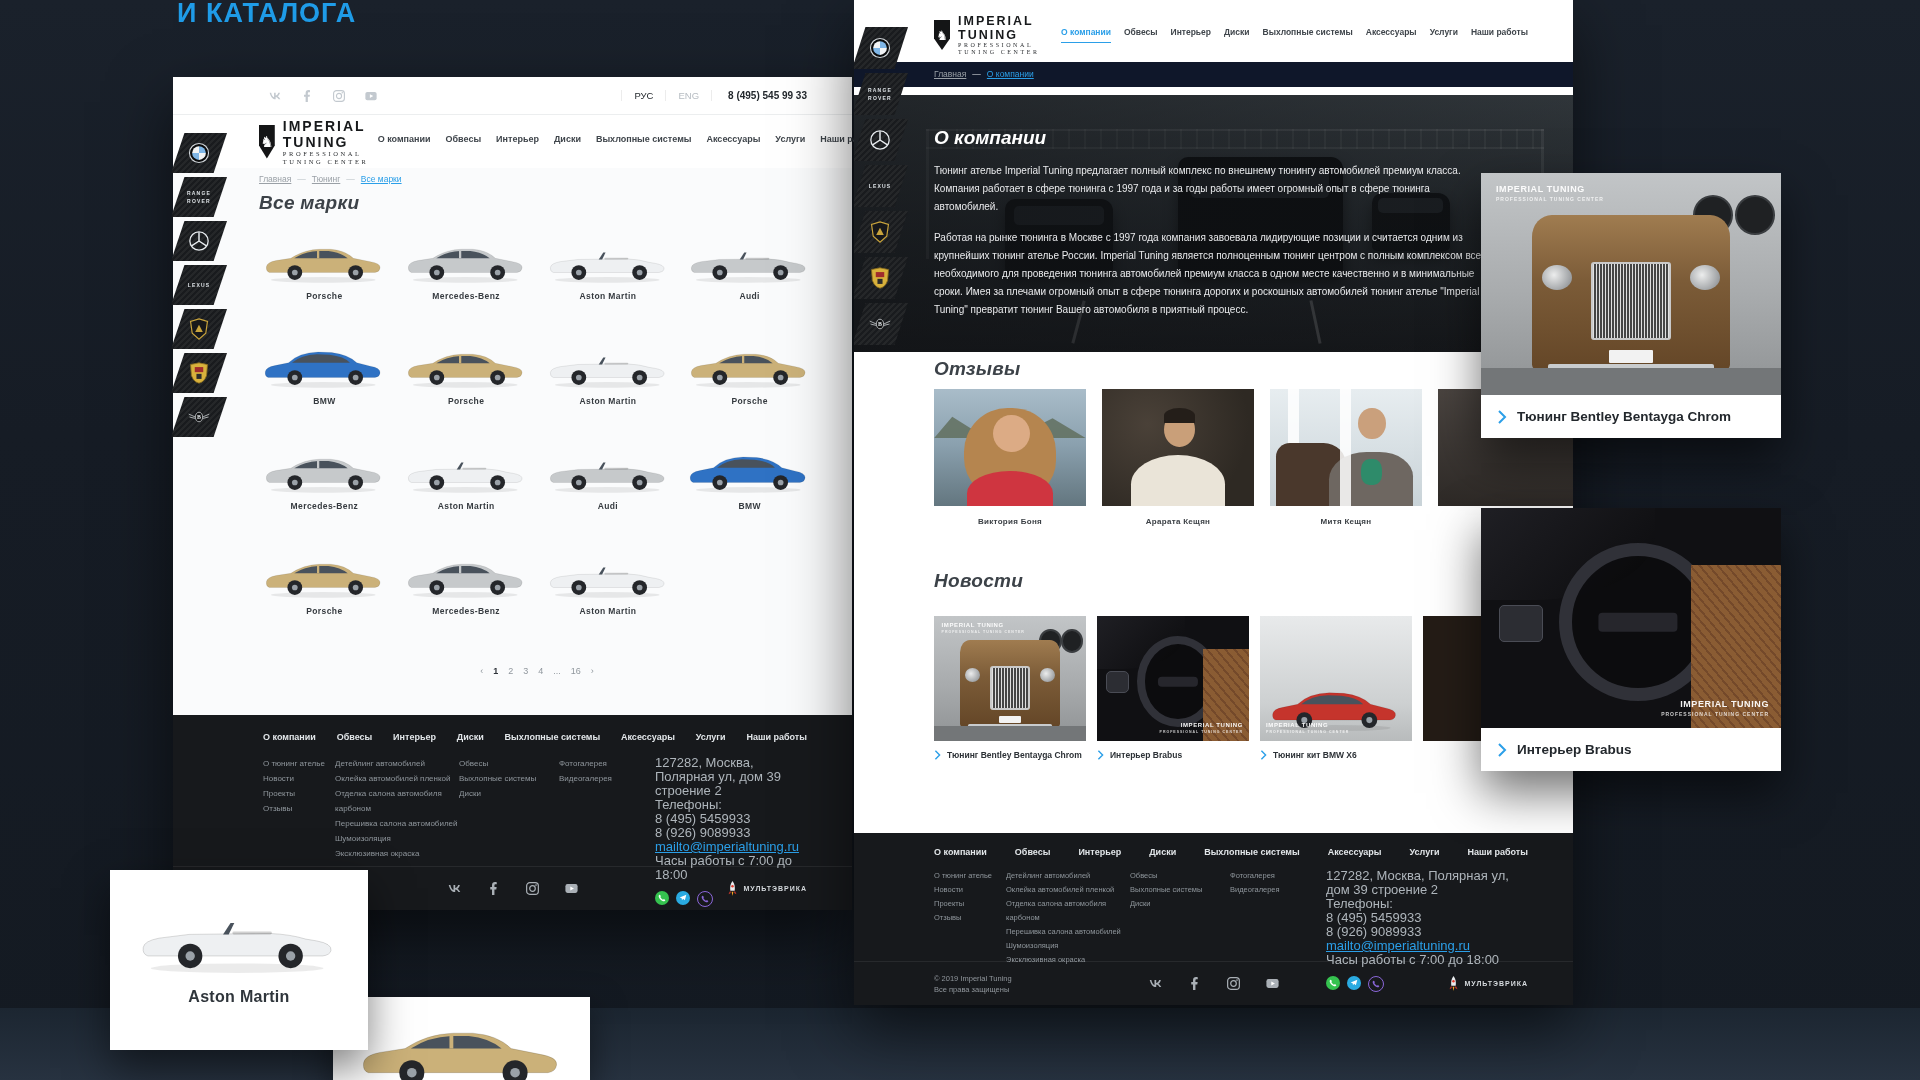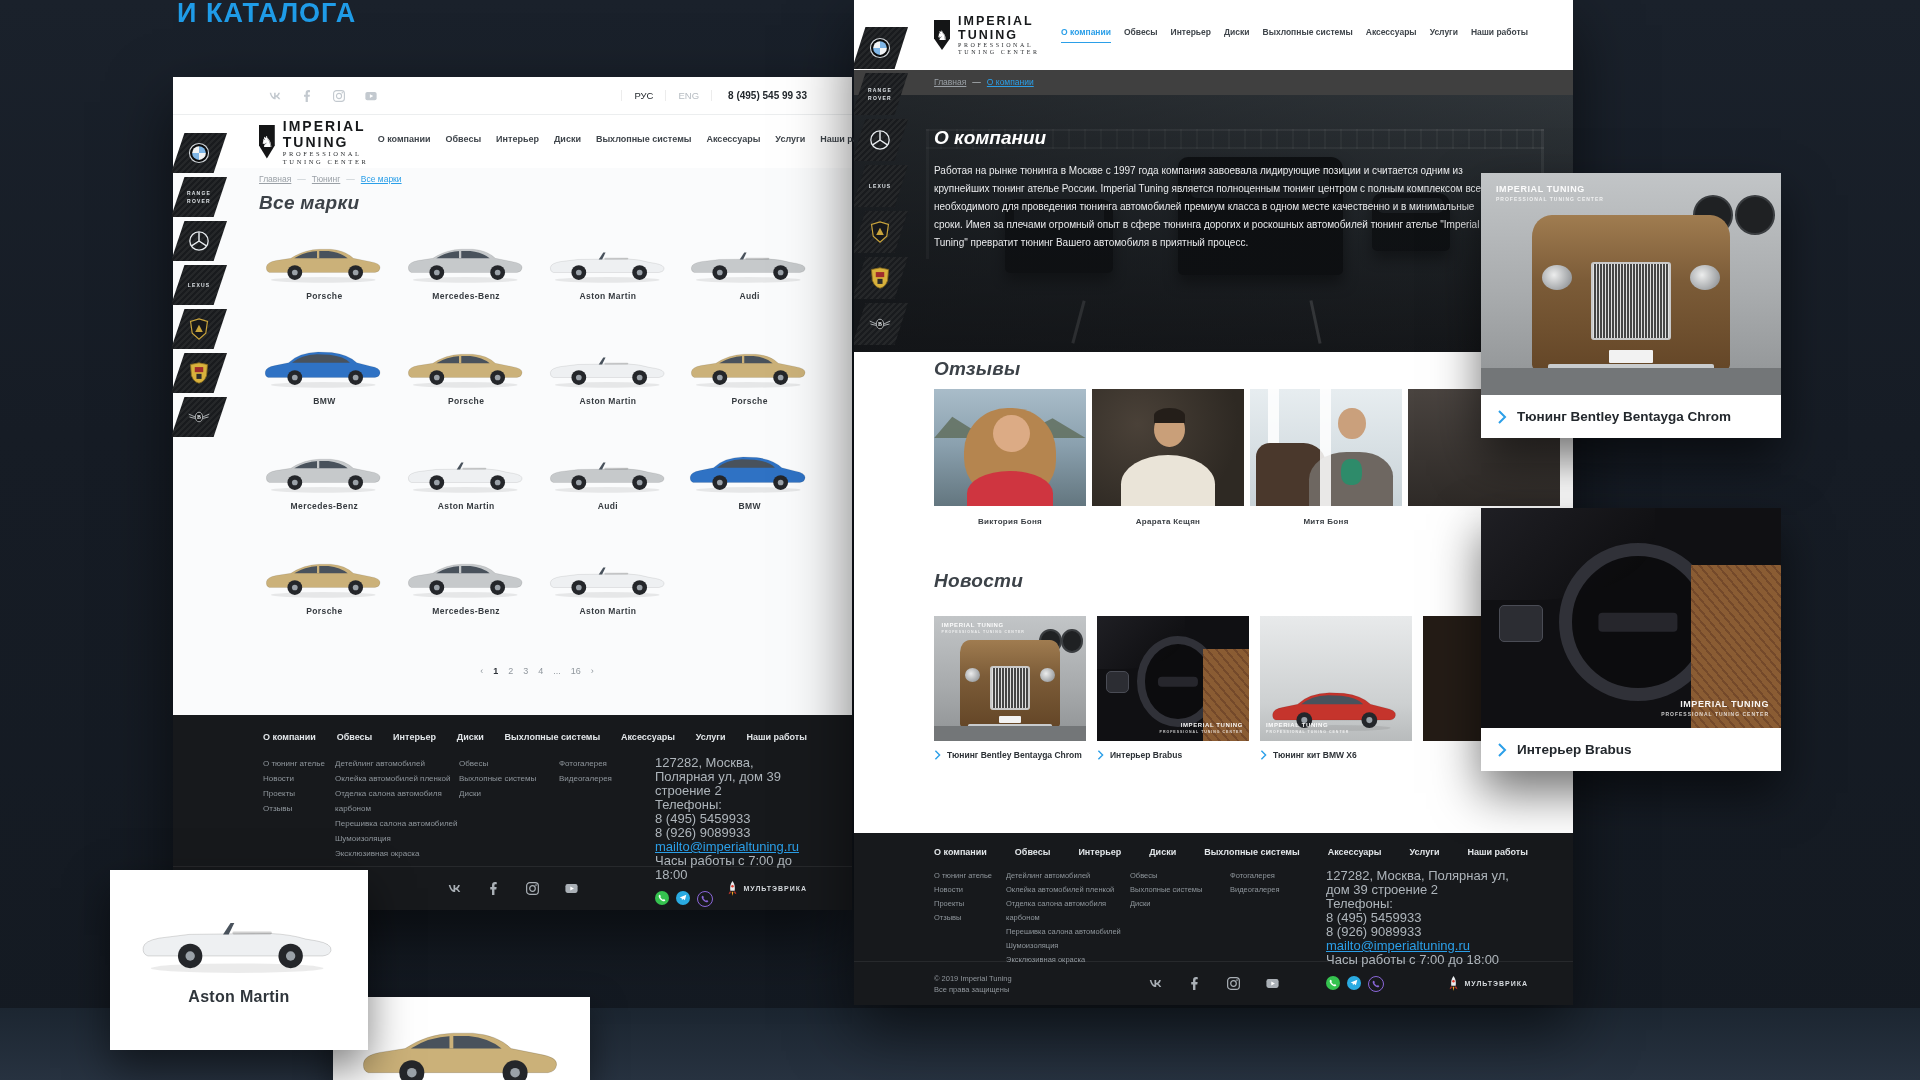--- a/index.html
+++ b/index.html
@@ -46,21 +46,21 @@
   .nav{display:flex;gap:15px;font-size:9px;font-weight:600;color:#3f454b;white-space:nowrap}
   .nav .nav-item{padding-bottom:5px;cursor:pointer}
   .nav .nav-item.act{color:#2b9fe8;border-bottom:1.5px solid #2b9fe8}
   .hdr-r .nav{font-size:8.5px;gap:13px}
 
   
   .crumbs{font-size:8.5px;color:#9aa0a6}
   .crumbs .link{text-decoration:underline;color:#9aa0a6}
   .crumbs .dash{margin:0 6px;color:#c3c8cd}
   .crumbs .act{color:#2b9fe8;text-decoration:underline}
-  .crumbs-r{position:absolute;top:70px;left:0;right:0;height:25px;background:#404040;
+  .crumbs-r{position:absolute;top:62px;left:0;right:0;height:25px;background:#0f172a;
     line-height:25px;padding-left:80px;box-sizing:border-box}
 
   
   .catalog-area{position:absolute;top:91px;left:0;right:0;bottom:195px;background:#fafbfc}
   .catalog-area .crumbs{position:absolute;top:6px;left:86px}
   .sec-h{margin:0;font-style:italic;font-weight:600;font-size:19px;color:#3c4248;letter-spacing:.3px}
   .catalog-area .sec-h{position:absolute;top:24px;left:86px}
   .car-grid{position:absolute;left:86px;top:67px;width:556px;display:grid;
     grid-template-columns:repeat(4,1fr);column-gap:11px;row-gap:14px;grid-auto-rows:91px}
   .car-cell{text-align:center;cursor:pointer}
@@ -134,21 +134,21 @@
   .lane{position:absolute;bottom:8px;width:3px;height:44px;background:rgba(255,255,255,.20)}
   .lane.l1{left:31%;transform:rotate(15deg)}.lane.l2{left:64%;transform:rotate(-12deg)}
   .hero-shade{position:absolute;inset:0;background:linear-gradient(90deg,rgba(16,18,21,.6),rgba(16,18,21,.25))}
   .hero-text{position:absolute;left:80px;top:32px;width:562px;z-index:3;color:#e9eaec}
   .hero-h{margin:0 0 2px 0;font-style:italic;font-weight:600;font-size:19px;color:#fff}
   .hero-text p{margin:13px 0 0 0;font-size:10px;line-height:1.8}
   .hero-text p.last{margin-top:15px}
 
   
   .rv-h{position:absolute;top:358px;left:80px}
-  .rv-row{position:absolute;top:389px;left:80px;display:flex;gap:6px}
+  .rv-row{position:absolute;top:389px;left:80px;display:flex;gap:16px}
   .rv{width:152px}
   .photo{width:152px;height:117px;position:relative;overflow:hidden;cursor:pointer}
   .rv-name{margin-top:11px;text-align:center;font-size:8px;font-weight:600;color:#3c4146;letter-spacing:.3px}
   .ph-face{position:absolute;border-radius:50%}
   
   .r1{background:linear-gradient(180deg,#a9bcc9 0%,#8aa0ae 48%,#63767f 100%)}
   .r1::before{content:'';position:absolute;left:0;top:16%;width:100%;height:26%;background:#5e6b59;opacity:.8;
     clip-path:polygon(0 100%,12% 30%,28% 80%,45% 10%,62% 75%,78% 35%,100% 100%)}
   .r1-hair{position:absolute;left:20%;top:16%;width:60%;height:78%;background:#b5854f;border-radius:48% 48% 42% 45%}
   .r1-face{left:39%;top:22%;width:24%;height:32%;background:#dcab85}
@@ -669,20 +669,21 @@
     <div class="post p1"></div>
     <div class="post p2"></div>
     <div class="hsuv s2"></div>
     <div class="hsuv s3"></div>
     <div class="hsuv s1"></div>
     <div class="lane l1"></div>
     <div class="lane l2"></div>
     <div class="hero-shade"></div>
     <div class="hero-text">
       <h2 class="hero-h">О компании</h2>
+      <p>Тюнинг ателье Imperial Tuning предлагает полный комплекс по внешнему тюнингу автомобилей премиум класса. Компания работает в сфере тюнинга с 1997 года и за годы работы имеет огромный опыт в сфере тюнинга автомобилей.</p>
       <p>Работая на рынке тюнинга в Москве с 1997 года компания завоевала лидирующие позиции и считается одним из крупнейших тюнинг ателье России. Imperial Tuning является полноценным тюнинг центром с полным комплексом всего необходимого для проведения тюнинга автомобилей премиум класса в одном месте качественно и в минимальные сроки. Имея за плечами огромный опыт в сфере тюнинга дорогих и роскошных автомобилей тюнинг ателье "Imperial Tuning" превратит тюнинг Вашего автомобиля в приятный процесс.</p>
     </div>
   </div>
 
   <h2 class="sec-h rv-h">Отзывы</h2>
   <div class="rv-row">
     <div class="rv">
       <div class="photo r1">
         <div class="r1-hair"></div>
         <div class="ph-face r1-face"></div>
@@ -698,21 +699,21 @@
       </div>
       <div class="rv-name">Арарата Кещян</div>
     </div>
     <div class="rv">
       <div class="photo r3">
         <div class="r3-chair"></div>
         <div class="r3-body"></div>
         <div class="r3-green"></div>
         <div class="ph-face r3-face"></div>
       </div>
-      <div class="rv-name">Митя Боня</div>
+      <div class="rv-name">Митя Кещян</div>
     </div>
     <div class="rv">
       <div class="photo r4"></div>
     </div>
   </div>
 
   <h2 class="sec-h nw-h">Новости</h2>
   <div class="nw-row">
     <div class="ncard">
       <div class="art-slot">

